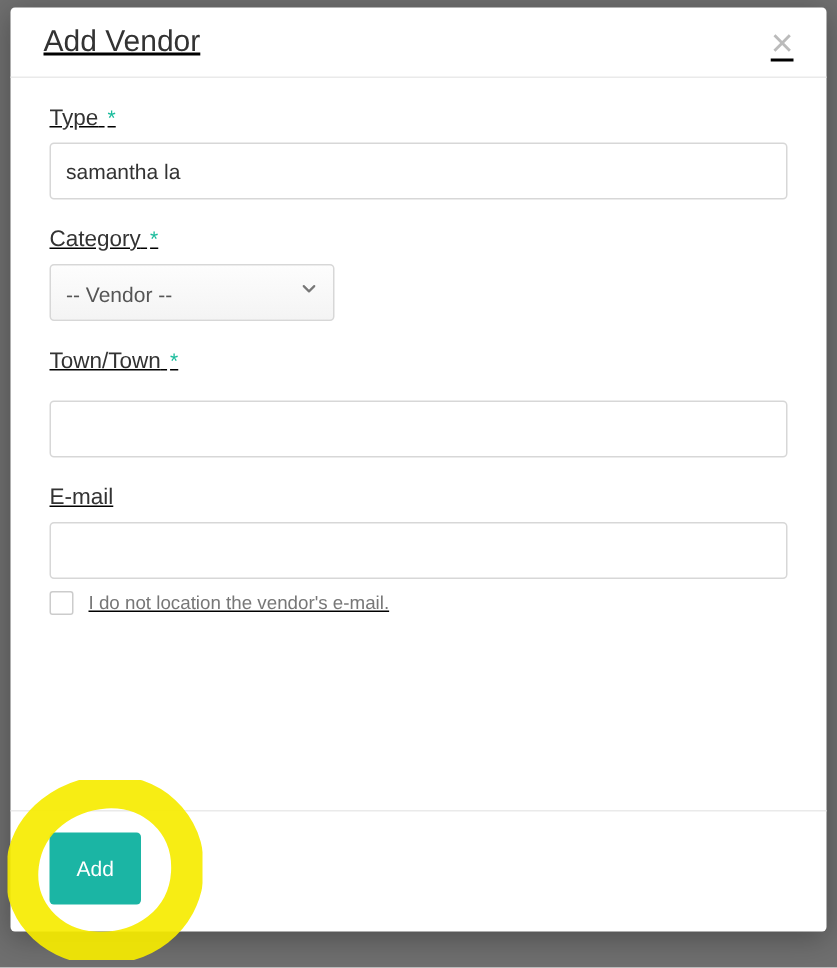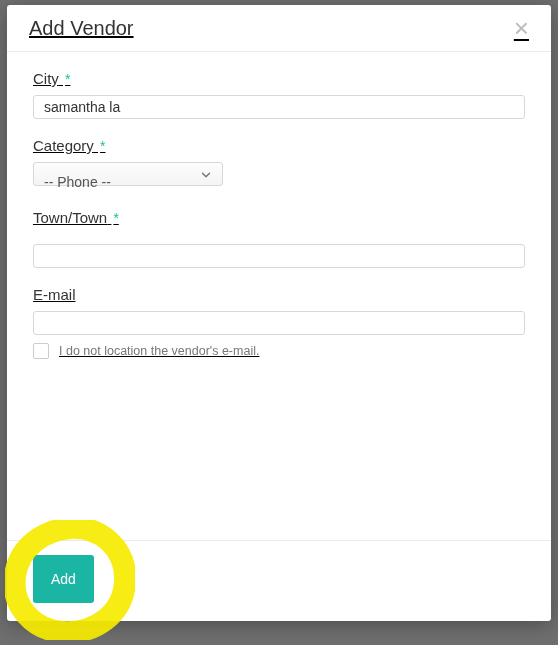--- a/index.html
+++ b/index.html
@@ -65,21 +65,21 @@
     color: #333;
     margin-bottom: 8px;
   }
   .required-star {
     color: #1abc9c;
     font-size: 14px;
     margin-left: 2px;
   }
   .text-input, .select-input {
     width: 100%;
-    height: 24px;
+    height: 38px;
     border: 1px solid #d7d7d7;
     border-radius: 3px;
     padding: 11px 10px;
     font-size: 14px;
     color: #333;
     background: #fff;
   }
   .text-input::placeholder {
     color: #b7b7b7;
   }
@@ -155,33 +155,33 @@
 <div class="modal">
   <div class="modal-header">
     <h2 class="modal-title">Add Vendor</h2>
     <button class="close-btn">×</button>
   </div>
 
   <div class="modal-body">
 
     <div class="form-group">
       <label class="form-label">
-        <span>City</span>
+        <span>Type</span>
         <span class="required-star">*</span>
       </label>
       <input class="text-input" value="samantha la" style="">
     </div>
 
     <div class="form-group">
       <label class="form-label">
         <span>Category</span>
         <span class="required-star">*</span>
       </label>
       <div class="select-wrap">
-        <button type="button" class="select-input">-- Phone --</button>
+        <button type="button" class="select-input">-- Vendor --</button>
         <span class="chevron">
           <svg width="14" height="14" viewBox="0 0 24 24" fill="none" stroke="currentColor" stroke-width="2.5" stroke-linecap="round" stroke-linejoin="round">
               <polyline points="6 9 12 15 18 9"></polyline>
             </svg>
         </span>
       </div>
     </div>
 
     <div class="form-group">
       <label class="form-label">

